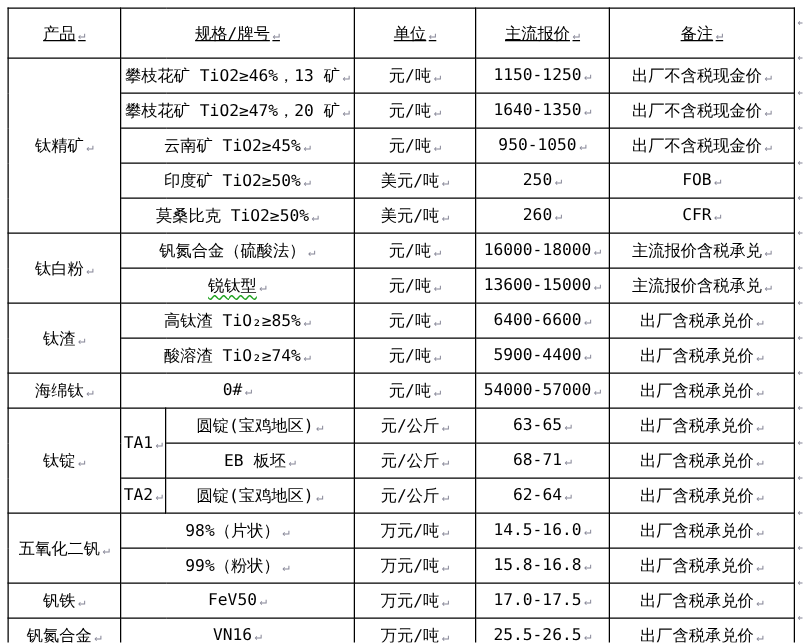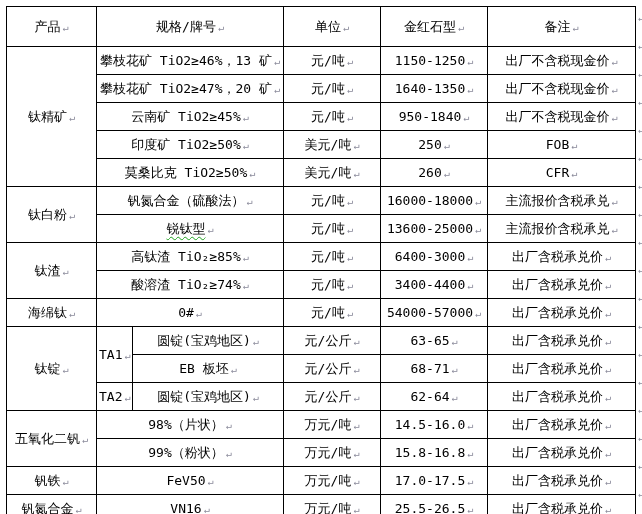--- a/index.html
+++ b/index.html
@@ -18,21 +18,21 @@
   }
   table.price th, table.price td {
     border: 1px solid #000000;
     padding: 0 2px;
     text-align: center;
     vertical-align: middle;
     font-weight: normal;
     white-space: nowrap;
     overflow: hidden;
   }
-  table.price thead tr { height: 40px; }
+  table.price thead tr { height: 40px; text-decoration: underline; }
   table.price tbody tr { height: 28px; }
   .mk {
     color: #8a8a9a;
     font-size: 10px;
     margin-left: 2px;
     vertical-align: baseline;
   }
   .wavy {
     text-decoration: underline wavy #1fa11f 1px;
     text-decoration-skip-ink: none;
@@ -59,42 +59,42 @@
         <col style="width:151px">
     <col style="width:97px">
         <col style="width:107px">
         <col style="width:148px">
   </colgroup>
   <thead>
   <tr>
     <th><span>产品</span><span class="mk">↵</span></th>
     <th colspan="2"><span>规格/牌号</span><span class="mk">↵</span></th>
     <th><span>单位</span><span class="mk">↵</span></th>
-    <th><span>金红石型</span><span class="mk">↵</span></th>
+    <th><span>主流报价</span><span class="mk">↵</span></th>
     <th><span>备注</span><span class="mk">↵</span></th>
   </tr>
   </thead>
   <tbody>
   <tr>
     <td rowspan="5"><span>钛精矿</span><span class="mk">↵</span></td>
     <td colspan="2"><span>攀枝花矿 TiO2≥46%，13 矿</span><span class="mk">↵</span></td>
     <td><span>元/吨</span><span class="mk">↵</span></td>
     <td><span>1150-1250</span><span class="mk">↵</span></td>
     <td><span>出厂不含税现金价</span><span class="mk">↵</span></td>
   </tr>
   <tr>
     <td colspan="2"><span>攀枝花矿 TiO2≥47%，20 矿</span><span class="mk">↵</span></td>
     <td><span>元/吨</span><span class="mk">↵</span></td>
     <td><span>1640-1350</span><span class="mk">↵</span></td>
     <td><span>出厂不含税现金价</span><span class="mk">↵</span></td>
   </tr>
   <tr>
     <td colspan="2"><span>云南矿 TiO2≥45%</span><span class="mk">↵</span></td>
     <td><span>元/吨</span><span class="mk">↵</span></td>
-    <td><span>950-1840</span><span class="mk">↵</span></td>
+    <td><span>950-1050</span><span class="mk">↵</span></td>
     <td><span>出厂不含税现金价</span><span class="mk">↵</span></td>
   </tr>
   <tr>
     <td colspan="2"><span>印度矿 TiO2≥50%</span><span class="mk">↵</span></td>
     <td><span>美元/吨</span><span class="mk">↵</span></td>
     <td><span>250</span><span class="mk">↵</span></td>
     <td><span>FOB</span><span class="mk">↵</span></td>
   </tr>
   <tr>
     <td colspan="2"><span>莫桑比克 TiO2≥50%</span><span class="mk">↵</span></td>
@@ -105,34 +105,34 @@
   <tr>
     <td rowspan="2"><span>钛白粉</span><span class="mk">↵</span></td>
     <td colspan="2"><span>钒氮合金（硫酸法）</span><span class="mk">↵</span></td>
     <td><span>元/吨</span><span class="mk">↵</span></td>
     <td><span>16000-18000</span><span class="mk">↵</span></td>
     <td><span>主流报价含税承兑</span><span class="mk">↵</span></td>
   </tr>
   <tr>
     <td colspan="2"><span class="wavy">锐钛型</span><span class="mk">↵</span></td>
     <td><span>元/吨</span><span class="mk">↵</span></td>
-    <td><span>13600-25000</span><span class="mk">↵</span></td>
+    <td><span>13600-15000</span><span class="mk">↵</span></td>
     <td><span>主流报价含税承兑</span><span class="mk">↵</span></td>
   </tr>
   <tr>
     <td rowspan="2"><span>钛渣</span><span class="mk">↵</span></td>
     <td colspan="2"><span>高钛渣 TiO₂≥85%</span><span class="mk">↵</span></td>
     <td><span>元/吨</span><span class="mk">↵</span></td>
-    <td><span>6400-3000</span><span class="mk">↵</span></td>
+    <td><span>6400-6600</span><span class="mk">↵</span></td>
     <td><span>出厂含税承兑价</span><span class="mk">↵</span></td>
   </tr>
   <tr>
     <td colspan="2"><span>酸溶渣 TiO₂≥74%</span><span class="mk">↵</span></td>
     <td><span>元/吨</span><span class="mk">↵</span></td>
-    <td><span>3400-4400</span><span class="mk">↵</span></td>
+    <td><span>5900-4400</span><span class="mk">↵</span></td>
     <td><span>出厂含税承兑价</span><span class="mk">↵</span></td>
   </tr>
   <tr>
     <td><span>海绵钛</span><span class="mk">↵</span></td>
     <td colspan="2"><span>0#</span><span class="mk">↵</span></td>
     <td><span>元/吨</span><span class="mk">↵</span></td>
     <td><span>54000-57000</span><span class="mk">↵</span></td>
     <td><span>出厂含税承兑价</span><span class="mk">↵</span></td>
   </tr>
   <tr>

